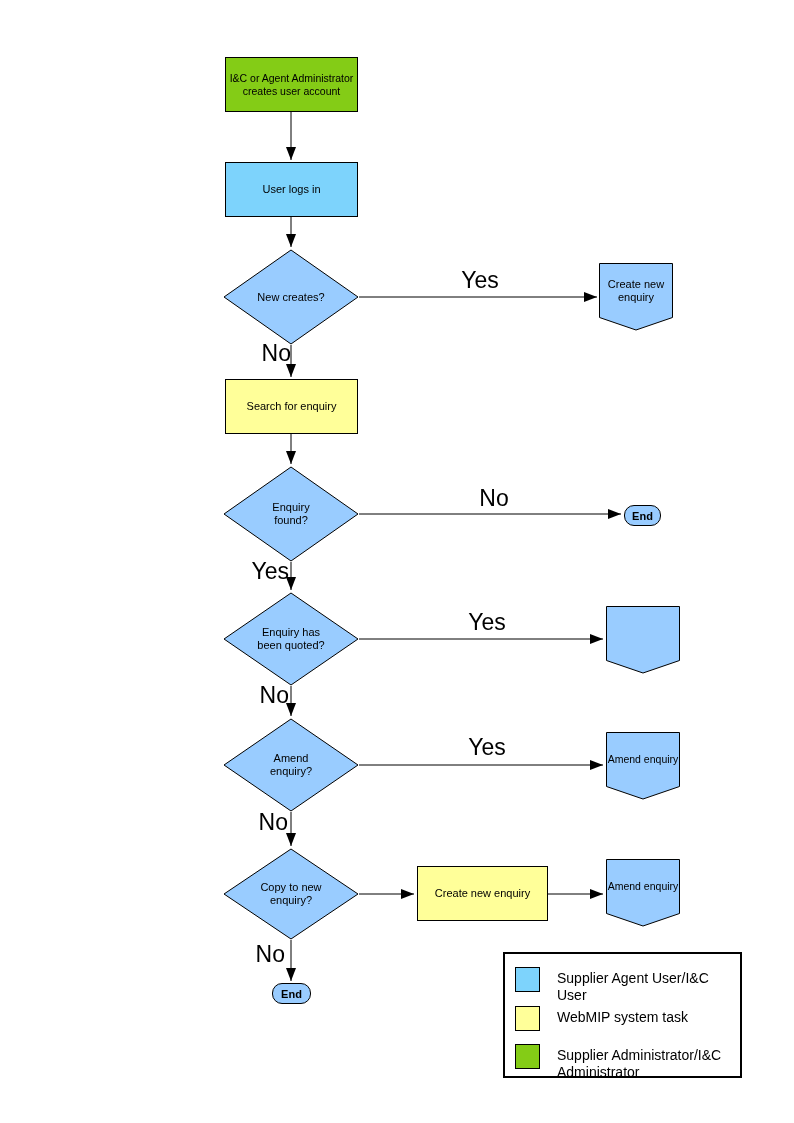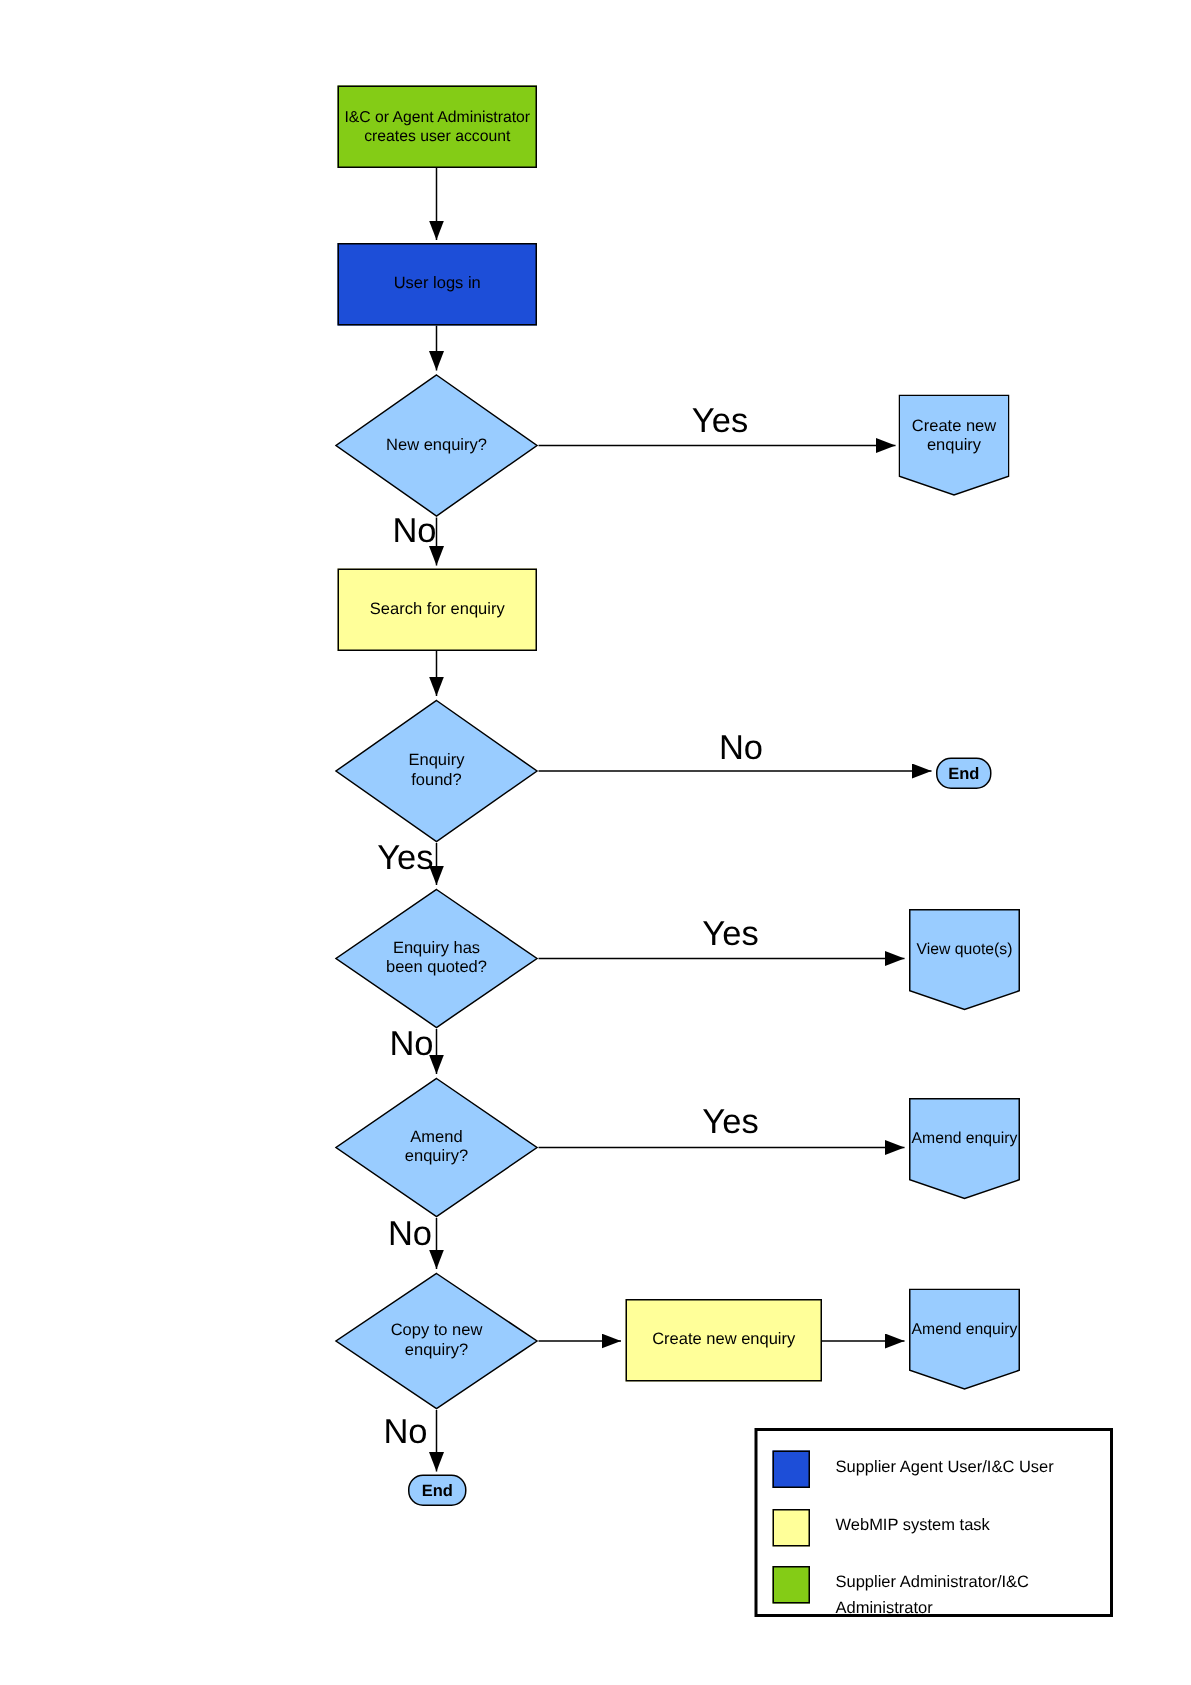--- a/index.html
+++ b/index.html
@@ -8,21 +8,21 @@
     font-family:"Liberation Sans","DejaVu Sans",sans-serif;color:#000;
   }
   .connectors{position:absolute;left:0;top:0;width:794px;height:1123px;}
   .connectors line{stroke:#000;stroke-width:1;}
   .node{position:absolute;}
   .rect-node{
     border:1px solid #000;box-sizing:border-box;
     display:flex;align-items:center;justify-content:center;text-align:center;
     font-size:11px;line-height:13px;
   }
-  .fill-blue{background:#1d4ed8;}
+  .fill-blue{background:#7dd3fc;}
   .fill-yellow{background:#FFFF99;}
   .fill-green{background:#84cc16;}
   .shape-node svg{position:absolute;left:0;top:0;display:block;}
   .shape-label{
     position:absolute;left:0;top:0;right:0;bottom:0;
     display:flex;align-items:center;justify-content:center;text-align:center;
     font-size:11px;line-height:13px;
   }
   .shape-label>span{display:inline-block;}
   .pent-label{bottom:13px;}
@@ -37,21 +37,21 @@
     position:absolute;font-size:23px;line-height:26px;color:#000;
   }
   .edge-label.center{text-align:center;}
   .edge-label.right{text-align:right;}
   .legend{
     position:absolute;left:503px;top:952px;width:239px;height:126px;
     border:2px solid #000;box-sizing:border-box;background:#fff;
   }
   .legend-row{position:absolute;left:10px;display:flex;align-items:flex-start;}
   .legend-swatch{width:25px;height:25px;border:1px solid #000;box-sizing:border-box;flex:0 0 auto;}
-  .legend-label{margin-left:17px;font-size:11px;line-height:17px;padding-top:3px;width:185px;}
+  .legend-label{margin-left:17px;font-size:14px;line-height:17px;padding-top:3px;width:185px;}
   .fs105{font-size:10.5px;}
 </style>
 </head>
 <body>
 
 <div class="page">
 
   <svg class="connectors" viewBox="0 0 794 1123" xmlns="http://www.w3.org/2000/svg">
     <defs>
       <marker id="ah" markerUnits="userSpaceOnUse" markerWidth="14" markerHeight="12" refX="13" refY="5" orient="auto">
@@ -88,21 +88,21 @@
 
   <div class="node rect-node fill-yellow" style="left:417px;top:866px;width:131px;height:55px;">
     <span>Create new enquiry</span>
   </div>
 
   <div class="node shape-node" style="left:223px;top:249px;width:136px;height:96px;">
     <svg width="136" height="96">
       <polygon points="68,1 135,48 68,95 1,48" fill="#99CCFF" stroke="#000"></polygon>
     </svg>
     <div class="shape-label">
-        <span class="nowrap">New enquiry?</span>
+        <span class="nowrap">New creates?</span>
       </div>
   </div>
 
   <div class="node shape-node" style="left:223px;top:466px;width:136px;height:96px;">
     <svg width="136" height="96">
       <polygon points="68,1 135,48 68,95 1,48" fill="#99CCFF" stroke="#000"></polygon>
     </svg>
     <div class="shape-label">
         <span style="max-width:60px;">Enquiry found?</span>
       </div>
@@ -141,23 +141,20 @@
     </svg>
     <div class="shape-label pent-label">
         <span style="max-width:64px;">Create new enquiry</span>
       </div>
   </div>
 
   <div class="node shape-node" style="left:606px;top:606px;width:74px;height:68px;">
     <svg width="74" height="68">
       <polygon points="0.5,0.5 73.5,0.5 73.5,54.5 37,67 0.5,54.5" fill="#99CCFF" stroke="#000"></polygon>
     </svg>
-    <div class="shape-label pent-label">
-        <span class="nowrap fs105">View quote(s)</span>
-      </div>
   </div>
 
   <div class="node shape-node" style="left:606px;top:732px;width:74px;height:68px;">
     <svg width="74" height="68">
       <polygon points="0.5,0.5 73.5,0.5 73.5,54.5 37,67 0.5,54.5" fill="#99CCFF" stroke="#000"></polygon>
     </svg>
     <div class="shape-label pent-label">
         <span class="nowrap fs105">Amend enquiry</span>
       </div>
   </div>

